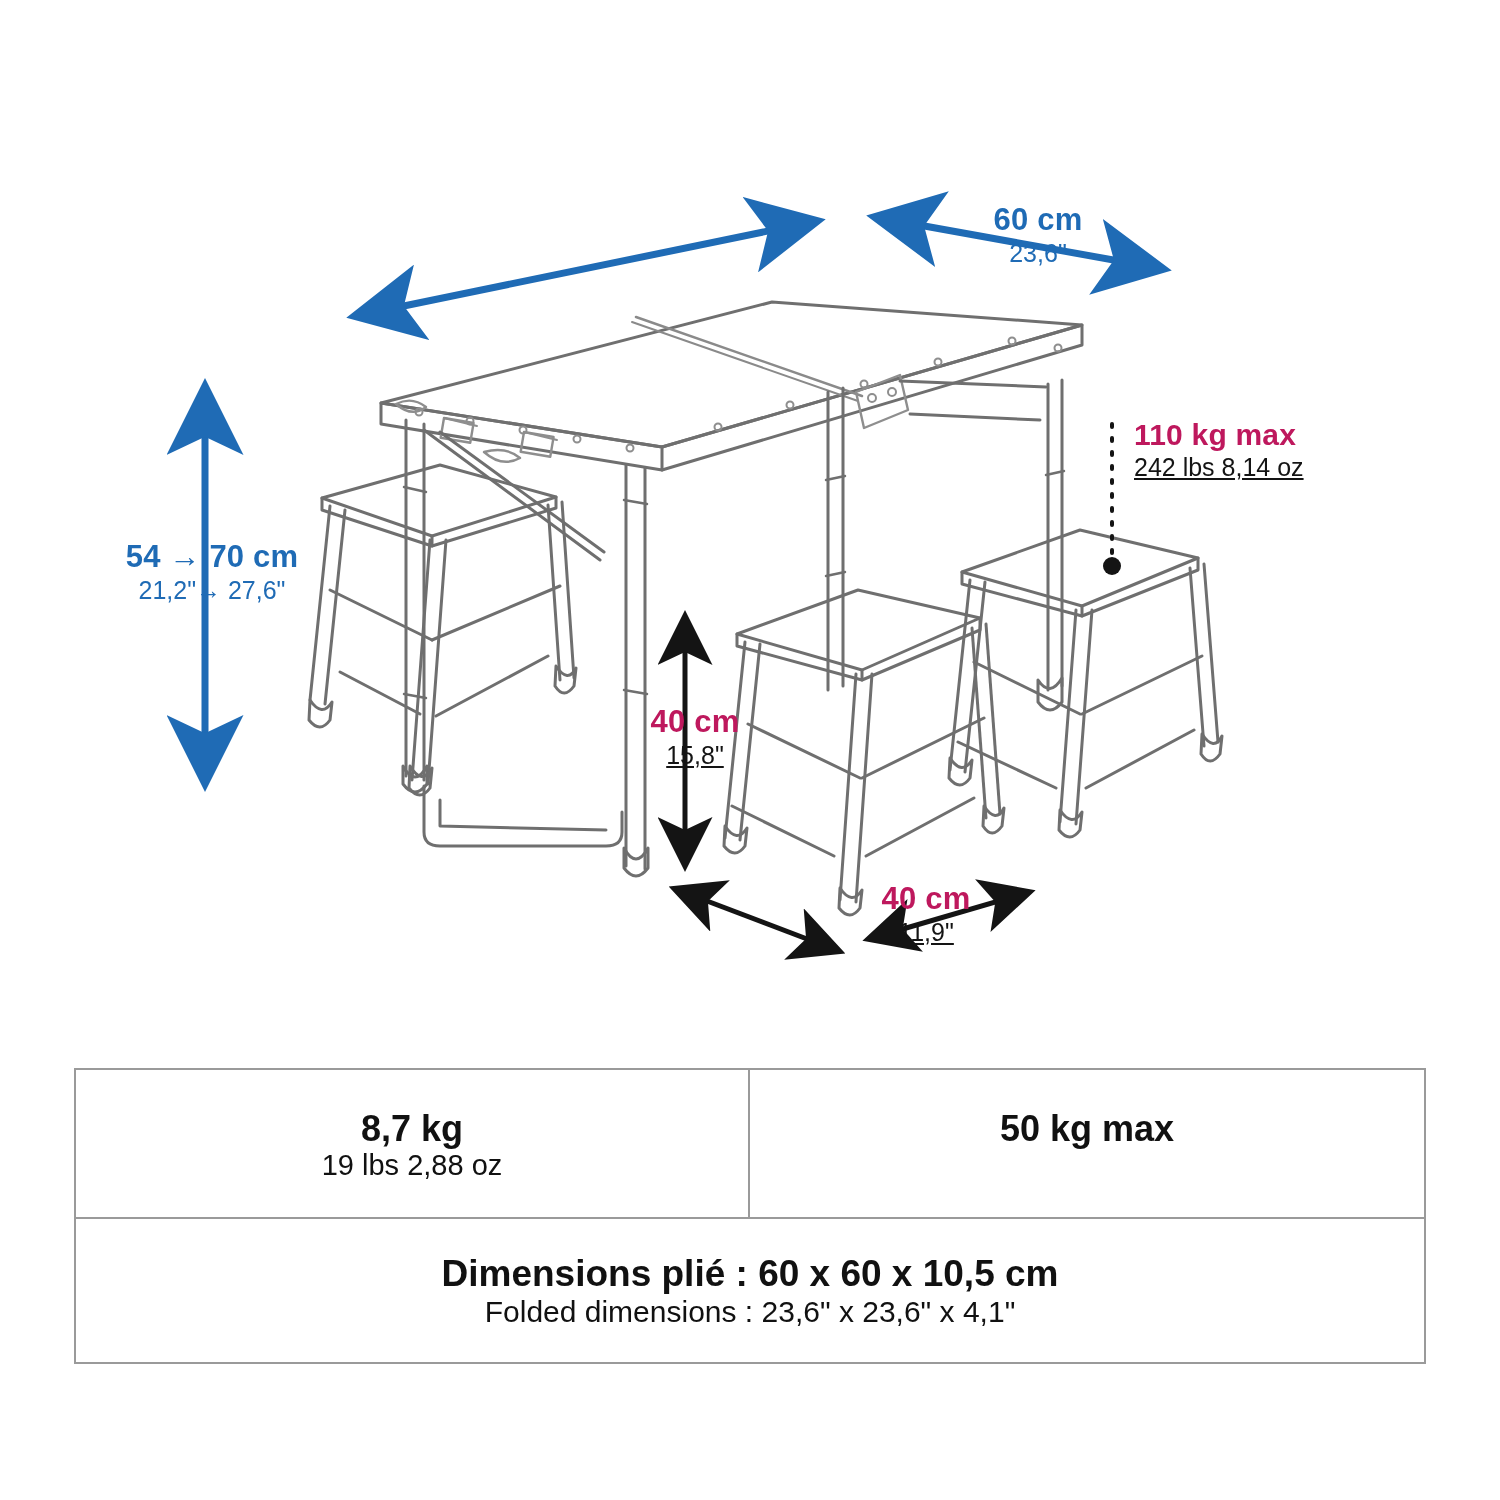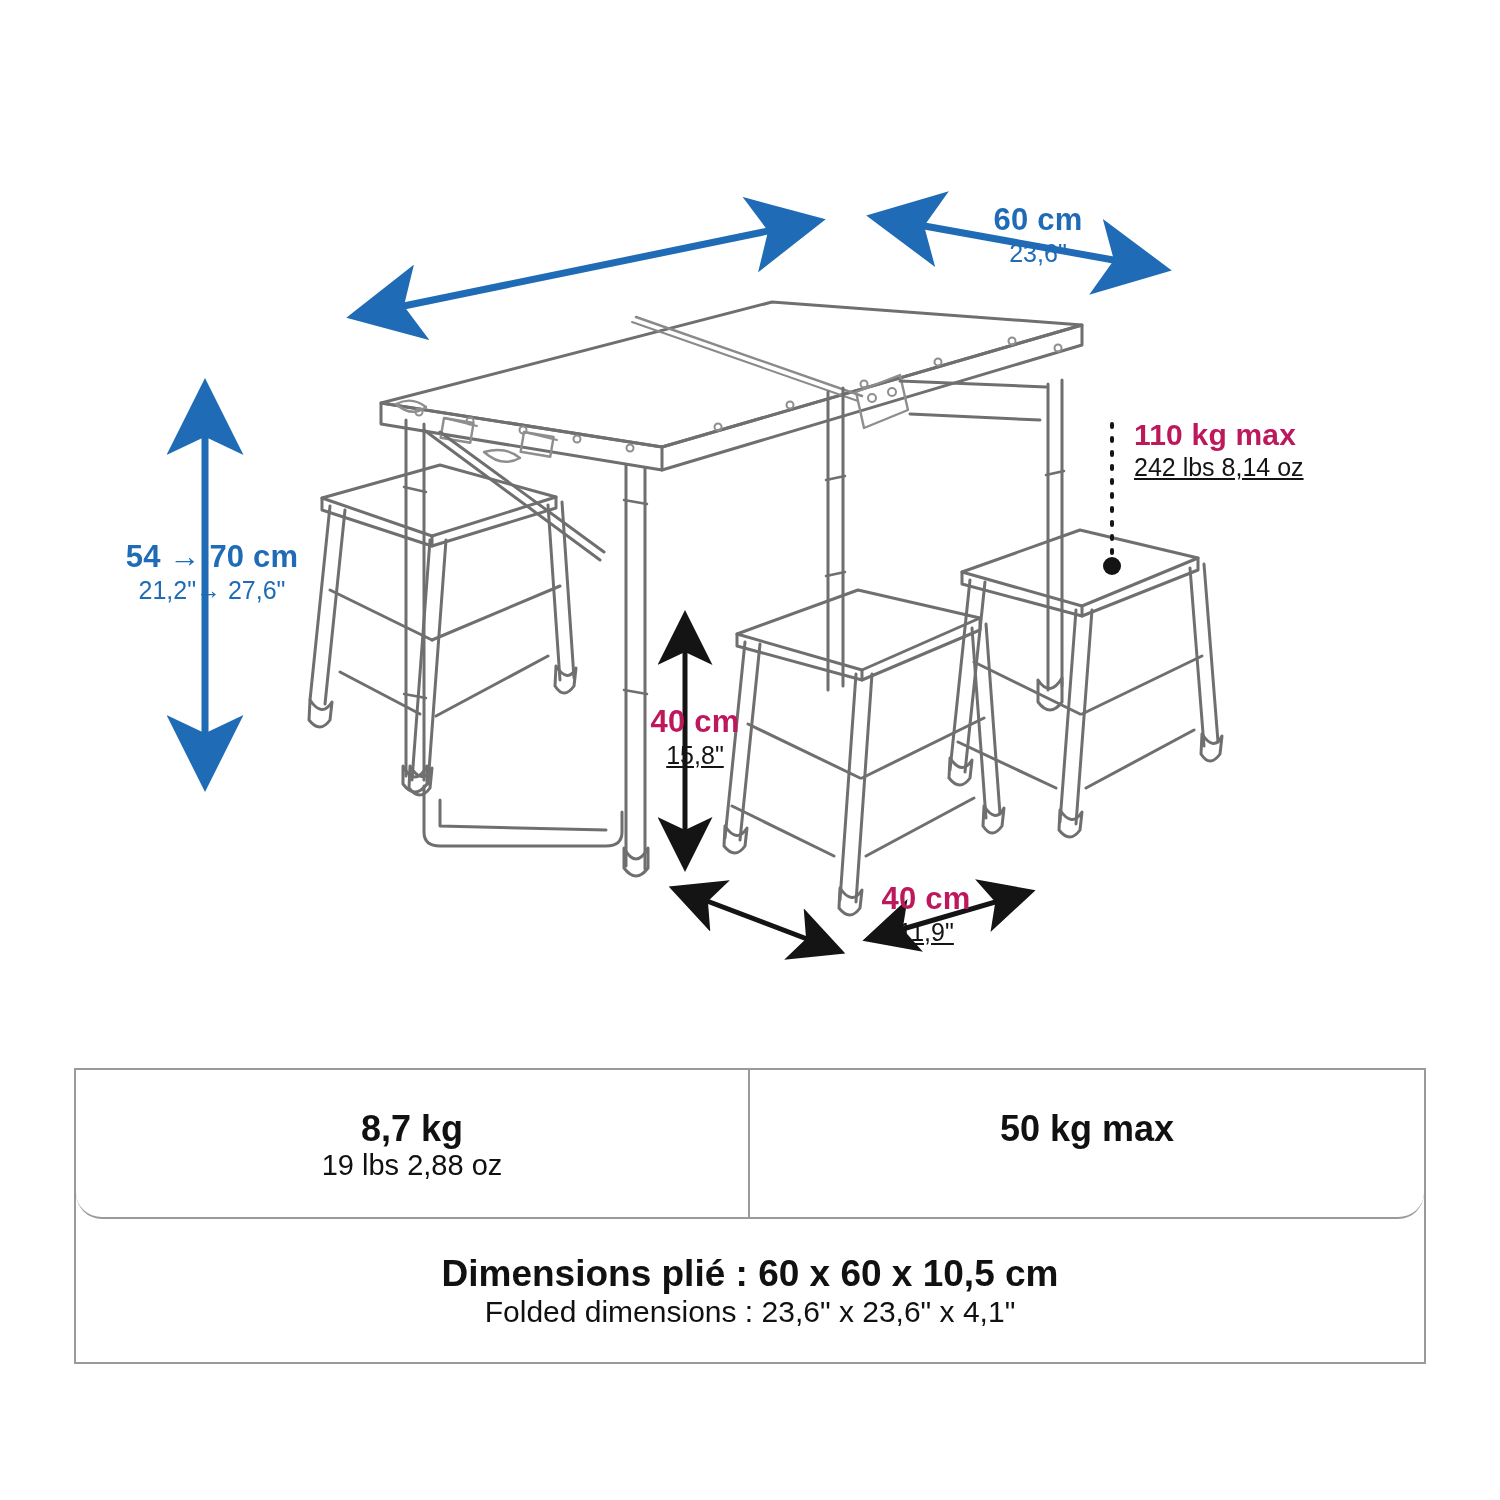--- a/index.html
+++ b/index.html
@@ -62,21 +62,20 @@
     position: absolute;
     left: 74px;
     top: 1068px;
     width: 1352px;
     border: 2px solid #9a9a9a;
     box-sizing: border-box;
   }
   .spec-row {
     display: flex;
     width: 100%;
-    border-radius: 26px;
   }
   .spec-row.top { border-bottom: 2px solid #9a9a9a; }
   .spec-cell {
     flex: 1 1 50%;
     box-sizing: border-box;
     padding: 38px 0 34px 0;
     text-align: center;
   }
   .spec-cell.left-cell { border-right: 2px solid #9a9a9a; }
   .spec-cell .big {

